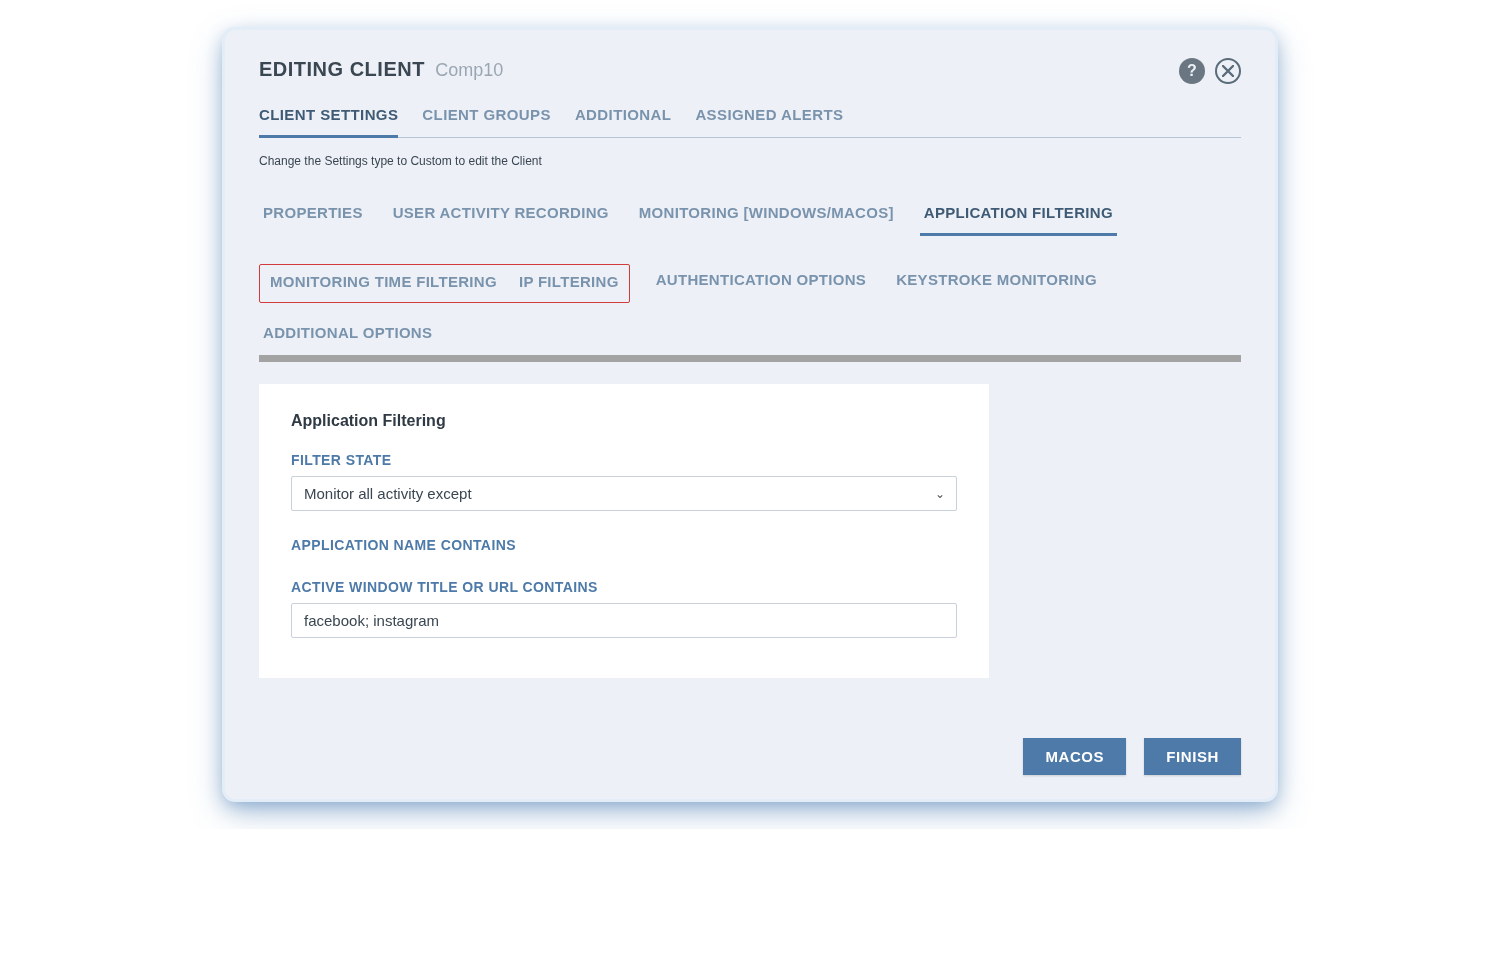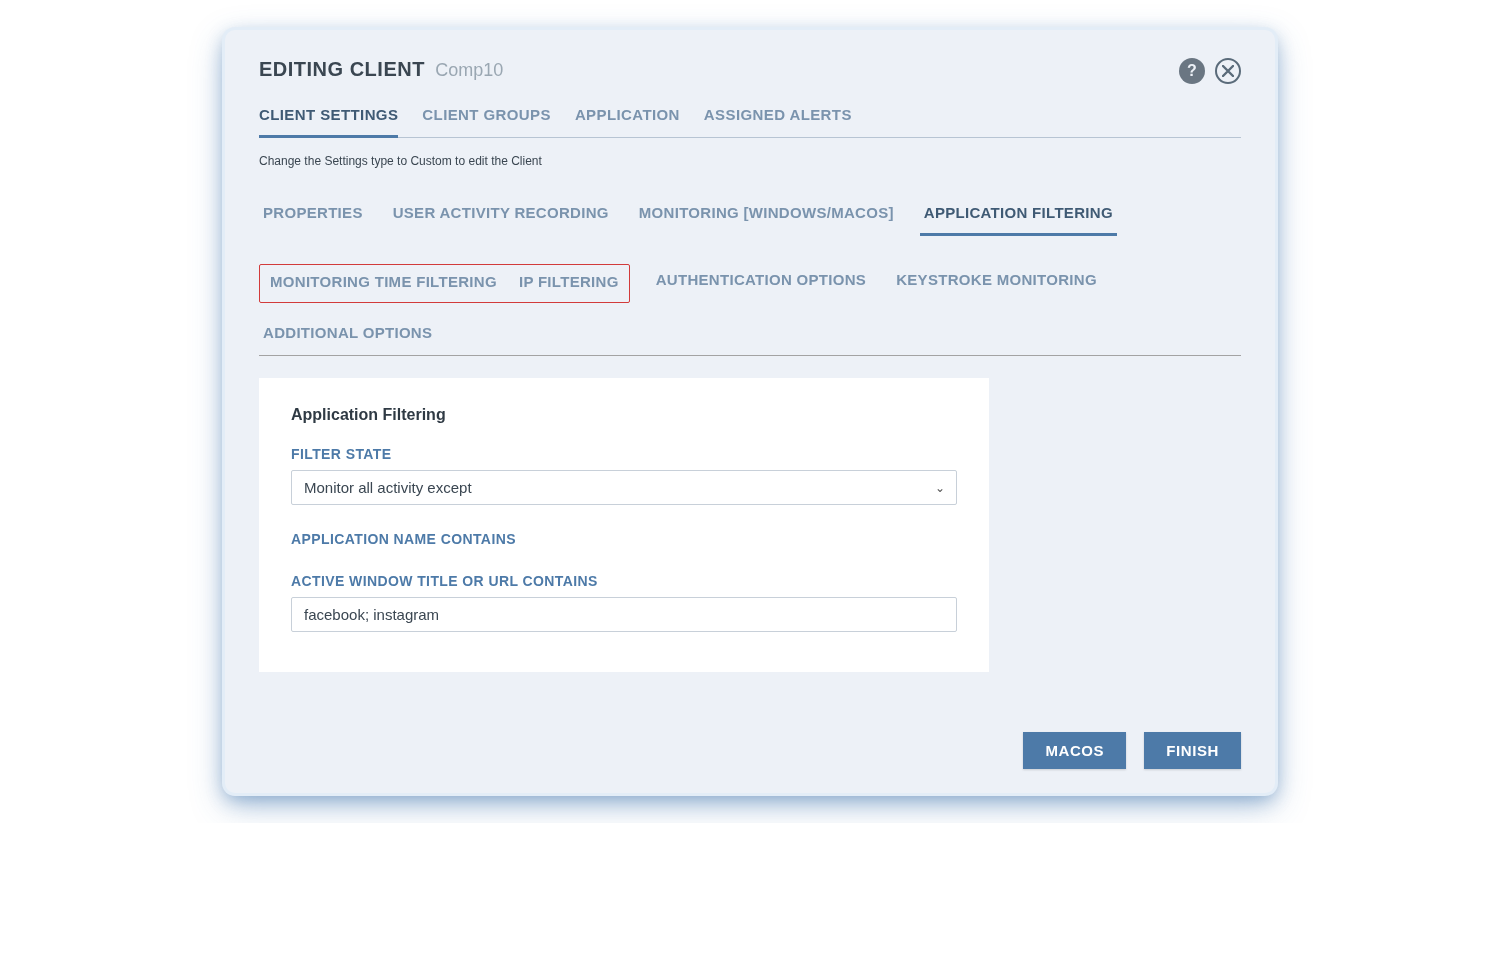--- a/index.html
+++ b/index.html
@@ -92,21 +92,21 @@
     .hint-text {
       font-size: 12px;
       color: #3a4651;
       margin-bottom: 28px;
     }
     .sub-tabs {
       display: flex;
       flex-wrap: wrap;
       row-gap: 14px;
       column-gap: 22px;
-      border-bottom: 1px solid #a3a3a3;
+      border-bottom: 7px solid #a3a3a3;
       padding-bottom: 0;
       margin-bottom: 22px;
       align-items: center;
     }
     .sub-tab {
       font-size: 15px;
       font-weight: 700;
       letter-spacing: 0.3px;
       color: #7a93ad;
       padding: 8px 4px 12px 4px;
@@ -215,21 +215,21 @@
         <svg width="12" height="12" viewBox="0 0 12 12">
             <path d="M1 1 L11 11 M11 1 L1 11" stroke="#5a6b7a" stroke-width="2.4" stroke-linecap="round"></path>
           </svg>
       </div>
     </div>
   </div>
 
   <div class="primary-tabs">
     <div class="primary-tab active">CLIENT SETTINGS</div>
     <div class="primary-tab">CLIENT GROUPS</div>
-    <div class="primary-tab">APPLICATION</div>
+    <div class="primary-tab">ADDITIONAL</div>
     <div class="primary-tab">ASSIGNED ALERTS</div>
   </div>
 
   <div class="hint-text">Change the Settings type to Custom to edit the Client</div>
 
   <div class="sub-tabs">
     <div class="sub-tab">PROPERTIES</div>
     <div class="sub-tab">USER ACTIVITY RECORDING</div>
     <div class="sub-tab">MONITORING [WINDOWS/MACOS]</div>
     <div class="sub-tab active">APPLICATION FILTERING</div>

